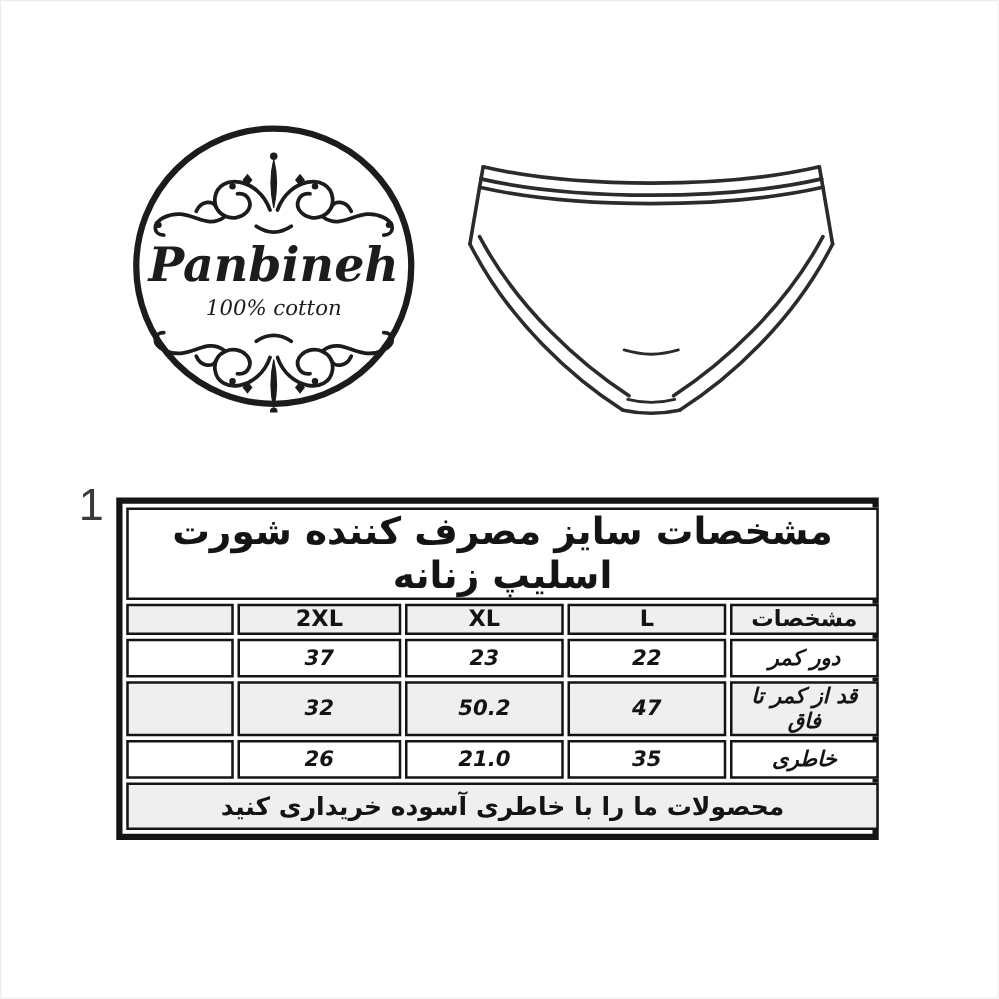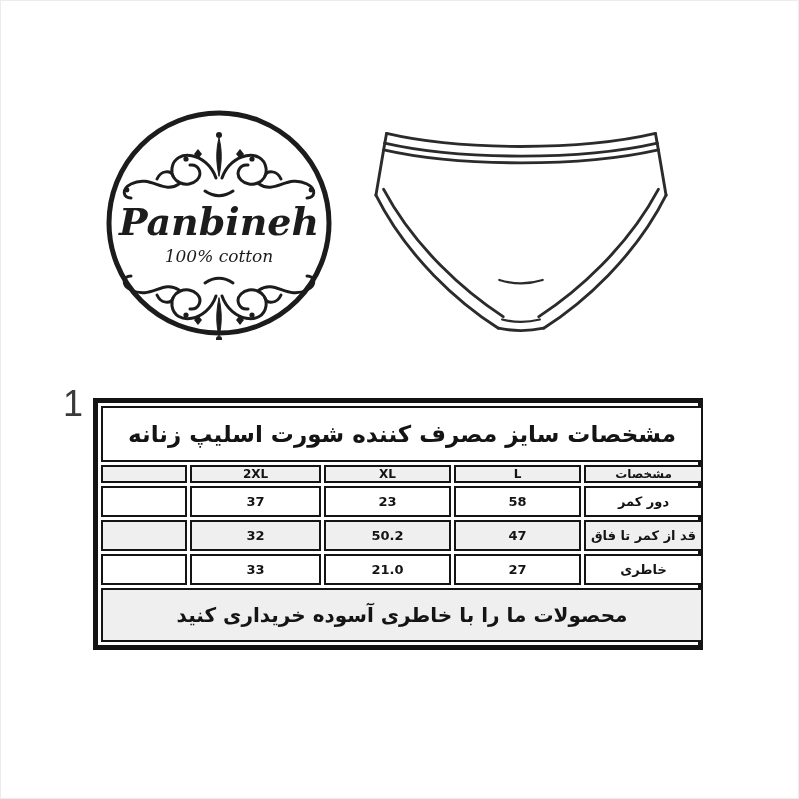--- a/index.html
+++ b/index.html
@@ -14,21 +14,21 @@
     background: #ffffff;
     box-shadow: inset 0 0 0 1px #ececec;
     overflow: hidden;
     font-family: "DejaVu Sans", sans-serif;
   }
 
   
   .logo-box {
     position: absolute;
     left: 102px;
-    top: 106px;
+    top: 96px;
     width: 234px;
     height: 234px;
   }
 
   
   .drawing-box {
     position: absolute;
     left: 374px;
     top: 116px;
     width: 294px;
@@ -68,40 +68,41 @@
     text-align: center;
     vertical-align: middle;
     font-family: "DejaVu Sans", sans-serif;
     font-weight: bold;
     color: #141414;
     padding: 0 2px;
     box-sizing: border-box;
   }
   td.title-cell {
     height: 56px;
-    font-size: 23px;
+    font-size: 30px;
     color: #f90a0a;
     background: #ffffff;
   }
   tr.hdr-row td {
     height: 18px;
-    font-size: 12px;
+    font-size: 18px;
   }
   tr.data-row td {
     height: 31px;
-    font-size: 13px;
+    font-size: 17px;
+    font-style: italic;
   }
   td.label-cell {
     font-size: 14.5px;
     margin-left: 24px;
   }
   tr.r-gray td { background: #efefef; }
   tr.r-white td { background: #ffffff; }
   td.footer-cell {
-    height: 54px;
+    height: 38px;
     font-size: 20px;
     color: #f90a0a;
     background: #efefef;
   }
 </style>
 </head>
 <body>
 
 <div class="canvas">
 
@@ -189,35 +190,35 @@
           <td></td>
           <td>2XL</td>
           <td>XL</td>
           <td>L</td>
           <td class="label-cell" dir="rtl">مشخصات</td>
         </tr>
         <tr class="data-row r-white">
           <td></td>
           <td>37</td>
           <td>23</td>
-          <td>58</td>
+          <td>22</td>
           <td class="label-cell" dir="rtl">دور کمر</td>
         </tr>
         <tr class="data-row r-gray">
           <td></td>
           <td>32</td>
           <td>50.2</td>
           <td>47</td>
           <td class="label-cell" dir="rtl">قد از کمر تا فاق</td>
         </tr>
         <tr class="data-row r-white">
           <td></td>
-          <td>33</td>
+          <td>26</td>
           <td>21.0</td>
-          <td>27</td>
+          <td>35</td>
           <td class="label-cell" dir="rtl">خاطری</td>
         </tr>
         <tr>
           <td colspan="5" class="footer-cell" dir="rtl">محصولات ما را با خاطری آسوده خریداری کنید</td>
         </tr>
       </tbody>
     </table>
   </div>
 
 </div>

